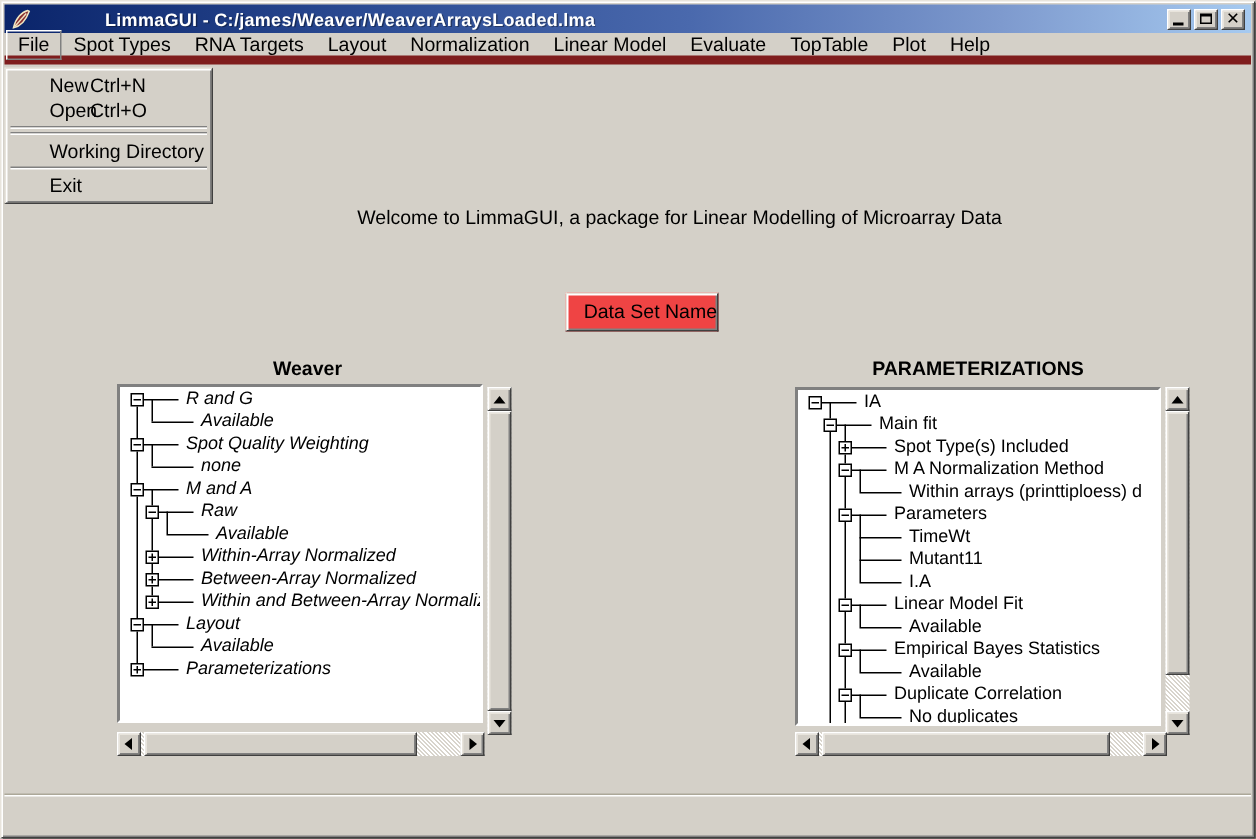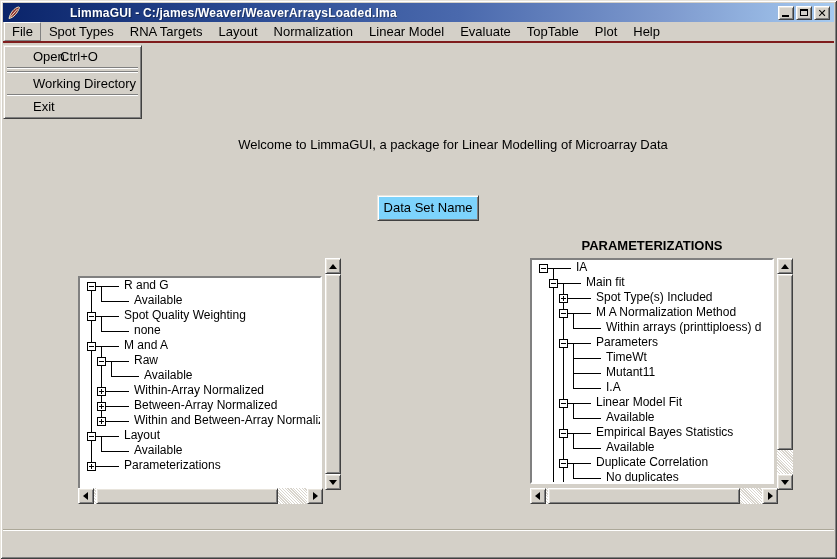--- a/index.html
+++ b/index.html
@@ -17,40 +17,40 @@
   .title-text{color:#fff;font-weight:bold;font-size:12px;letter-spacing:0.2px;
               white-space:nowrap;overflow:hidden;text-shadow:1px 1px 0 rgba(0,0,0,.35);margin-left:44px;}
   .tb-btns{position:absolute;right:4px;top:3px;display:flex;gap:2px;}
   .tb-btn{width:16px;height:14px;background:#d4d0c8;position:relative;
           border:1px solid;border-color:#ffffff #404040 #404040 #ffffff;
           box-shadow:inset 1px 1px 0 #e8e4dc, inset -1px -1px 0 #808080;}
   .g-min{position:absolute;left:3px;bottom:2px;width:7px;height:2px;background:#000;}
   .g-max{position:absolute;left:3px;top:2px;width:8px;height:7px;border:1px solid #000;border-top-width:2px;}
   .g-close{position:absolute;left:0;top:-1px;width:100%;text-align:center;font-weight:bold;font-size:11px;line-height:14px;}
   
-  .menubar{position:absolute;left:3px;top:22px;width:831px;height:21px;display:flex;
-           padding-left:1px;border-bottom:2px solid #7f1d1d;}
+  .menubar{position:absolute;left:3px;top:22px;width:831px;height:21px;display:flex;align-items:center;
+           padding-left:1px;border-bottom:6px solid #7f1d1d;}
   .menu-item{padding:2px 8px 3px 8px;font-size:13px;white-space:nowrap;}
   .menu-item.active{border:1px solid;border-color:#ffffff #808080 #808080 #ffffff;padding:1px 7px 2px 7px;}
   
   .dropdown{position:absolute;left:3px;top:45px;width:139px;background:#d4d0c8;z-index:50;
             border:1px solid;border-color:#e8e4dc #404040 #404040 #e8e4dc;
             box-shadow:inset 1px 1px 0 #ffffff, inset -1px -1px 0 #808080;padding:2px 0 3px 0;}
   .dd-item{position:relative;height:17px;line-height:17px;padding-left:27px;font-size:13px;margin:0 2px;}
   .dd-item .shortcut{position:absolute;left:54px;top:0;}
   .dd-item.hl{background:#0a246a;color:#fff;}
   .dd-sep{height:2px;margin:2px 3px;border-top:1px solid #808080;border-bottom:1px solid #ffffff;}
   
   .heading{position:absolute;left:297px;top:91px;width:300px;text-align:center;
            font-family:"Liberation Serif","DejaVu Serif",serif;font-size:31px;font-weight:bold;font-style:italic;}
   .welcome{position:absolute;left:203px;top:137px;width:500px;text-align:center;font-size:13px;}
-  .btn3d{position:absolute;left:377px;top:195px;width:102px;height:26px;background:#7dd3fc;
+  .btn3d{position:absolute;left:377px;top:195px;width:102px;height:26px;background:#ef4444;
          border:1px solid;border-color:#e8e4dc #404040 #404040 #e8e4dc;
          box-shadow:inset 1px 1px 0 #ffffff, inset -1px -1px 0 #808080;
-         font-size:13px;text-align:center;line-height:23px;}
+         font-size:13px;text-align:right;line-height:23px;}
   .tree-label{position:absolute;top:238px;width:200px;text-align:center;font-size:13px;font-weight:bold;}
   
   .tree-frame{position:absolute;width:244px;height:226px;background:#fff;
               border:2px solid;border-color:#808080 #ffffff #ffffff #808080;
               box-shadow:inset 1px 1px 0 #404040, inset -1px -1px 0 #d4d0c8;}
   .tree-canvas{position:absolute;left:0;top:0;width:240px;height:222px;overflow:hidden;background:#fff;}
   .tline{position:absolute;background:#000;}
   .tree-text{position:absolute;white-space:nowrap;font-size:12px;line-height:13px;}
   .expander{position:absolute;width:9px;height:9px;background:#fff;border:1px solid #000;}
   .exp-h{position:absolute;left:1px;top:3px;width:5px;height:1px;background:#000;}
@@ -100,34 +100,36 @@
         <div class="menu-item">Layout</div>
         <div class="menu-item">Normalization</div>
         <div class="menu-item">Linear Model</div>
         <div class="menu-item">Evaluate</div>
         <div class="menu-item">TopTable</div>
         <div class="menu-item">Plot</div>
         <div class="menu-item">Help</div>
       </div>
 
     <div class="dropdown" id="filemenu">
+        <div class="dd-item"><span>New</span><span class="shortcut">Ctrl+N</span></div>
         <div class="dd-item"><span>Open</span><span class="shortcut">Ctrl+O</span></div>
         <div class="dd-sep"></div>
         <div class="dd-sep"></div>
         <div class="dd-item"><span>Working Directory</span></div>
         <div class="dd-sep"></div>
         <div class="dd-item"><span>Exit</span></div>
       </div>
 
     <div class="welcome">Welcome to LimmaGUI, a package for Linear Modelling of Microarray Data</div>
     <div class="btn3d">Data Set Name</div>
 
+    <div class="tree-label" style="left:105px;">Weaver</div>
     <div class="tree-label" style="left:552px;">PARAMETERIZATIONS</div>
 
-    <div class="tree-frame" style="left:78px;top:276px;">
+    <div class="tree-frame" style="left:78px;top:256px;font-style:italic;">
       <div class="tree-canvas" id="tree-left">
           <div class="tline" style="left: 21px; top: 8px; width: 1px; height: 15px;"></div>
           <div class="tline" style="left: 21px; top: 38px; width: 1px; height: 15px;"></div>
           <div class="tline" style="left: 21px; top: 68px; width: 1px; height: 75px;"></div>
           <div class="tline" style="left: 31px; top: 83px; width: 1px; height: 15px;"></div>
           <div class="tline" style="left: 21px; top: 158px; width: 1px; height: 15px;"></div>
           <div class="tline" style="left: 11px; top: 8px; width: 1px; height: 180px;"></div>
           <div class="tline" style="left: 11px; top: 8px; width: 28px; height: 1px;"></div>
           <div class="expander" style="left: 7px; top: 4px;">
             <div class="exp-h"></div>

